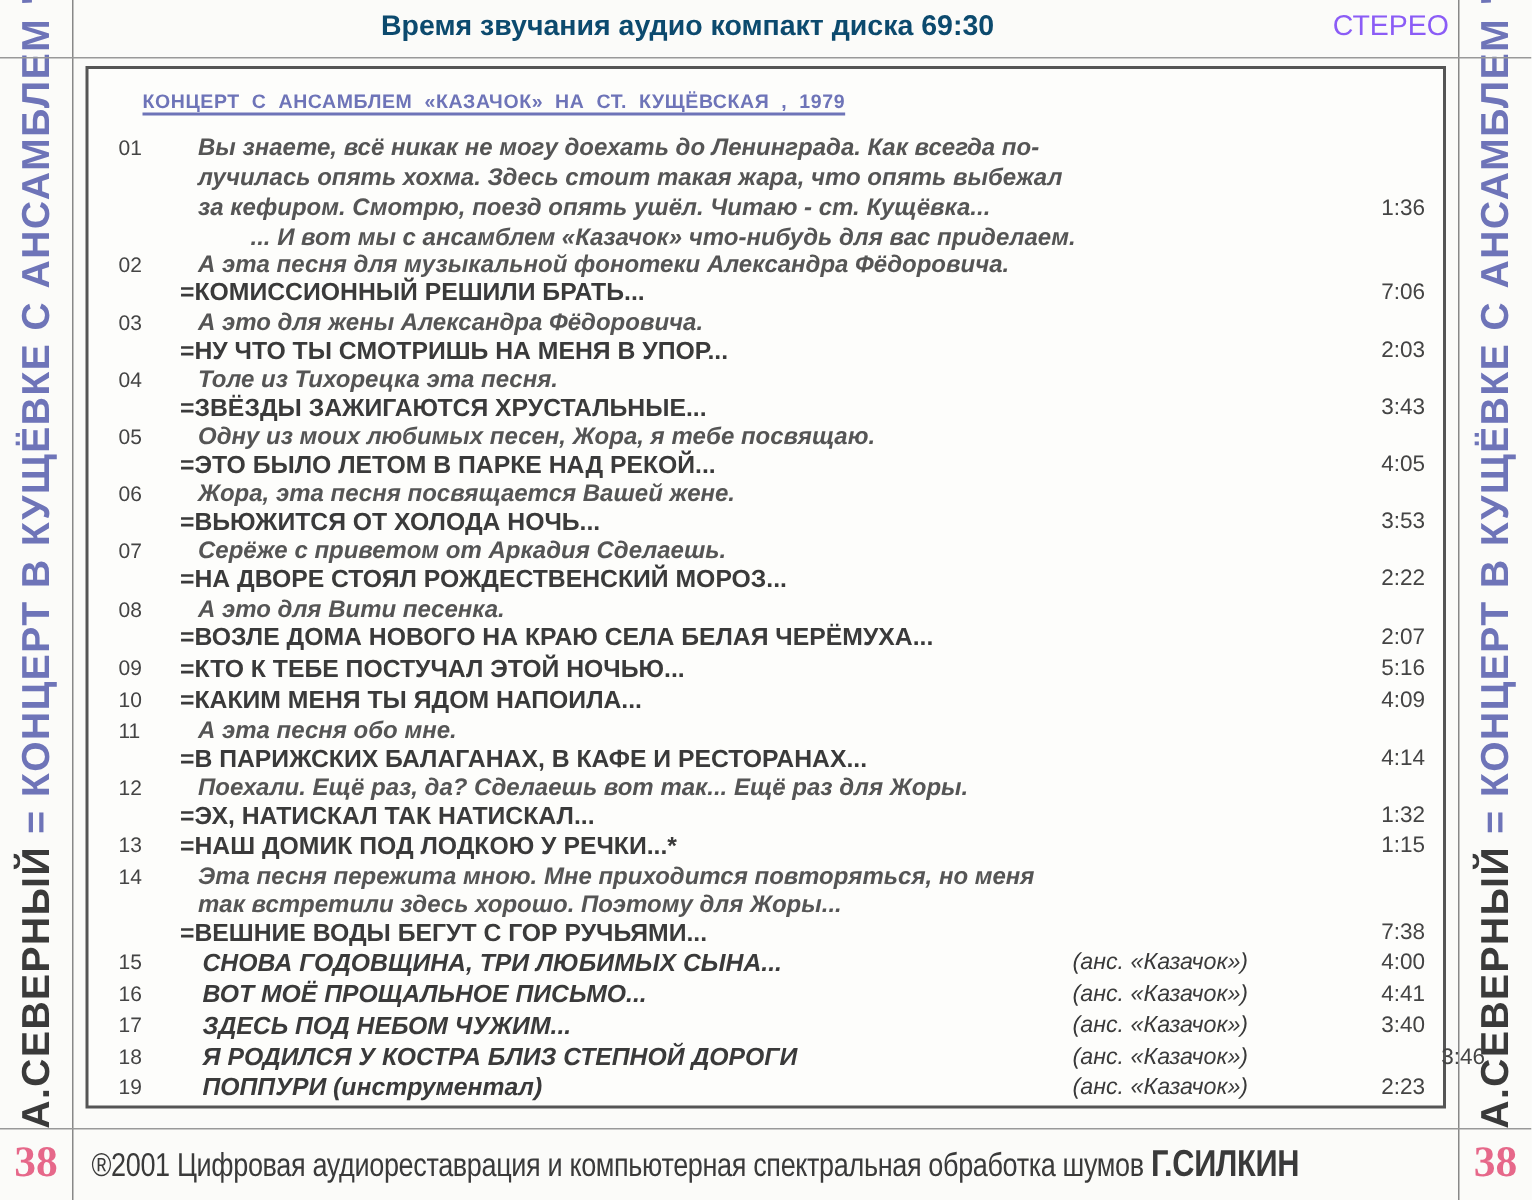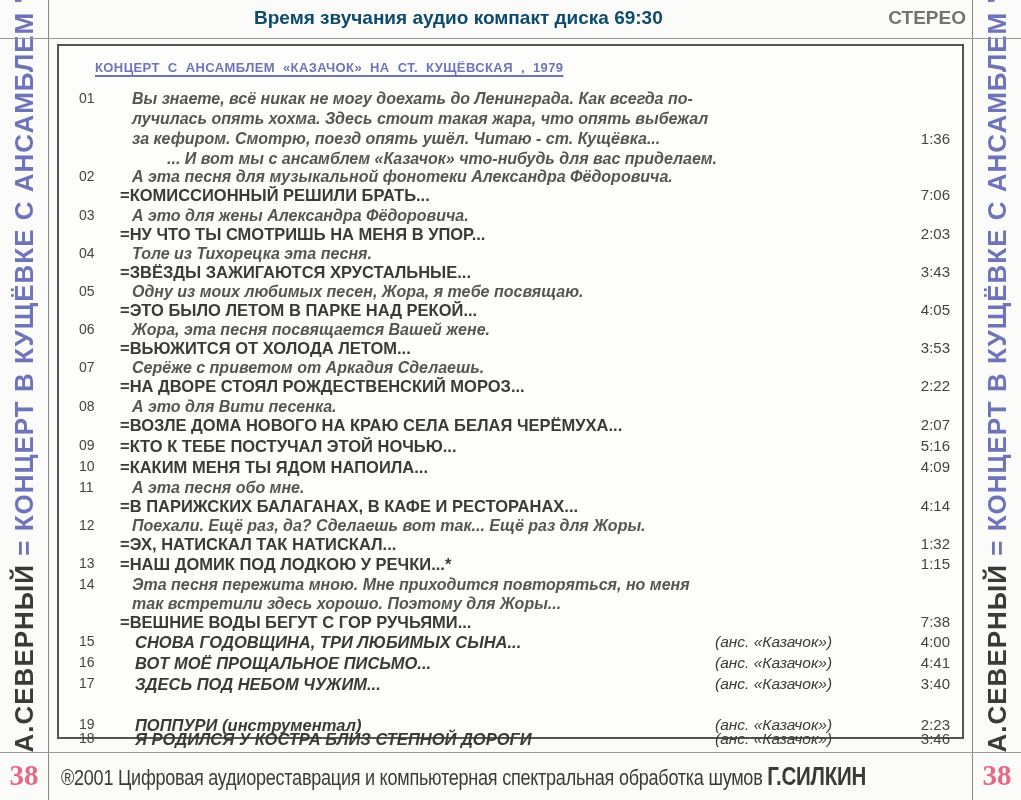--- a/index.html
+++ b/index.html
@@ -32,21 +32,21 @@
   .vline { position:absolute; top:0; width:1px; height:800px; background:#888; }
   .hline { position:absolute; left:0; width:1021px; height:1px; background:#999; }
 
   .header-bar {
     position:absolute; left:49px; top:0; width:923px; height:38px;
   }
   .duration-text {
     position:absolute; left:205px; top:7px; font-size:19px; font-weight:bold; color:#0c4a6e;
   }
   .stereo-text {
-    position:absolute; right:6px; top:7px; font-size:19px; font-weight:bold; color:#737373;
+    position:absolute; right:6px; top:7px; font-size:19px; font-weight:normal; color:#8b5cf6;
   }
 
   .tracklist-box {
     position:absolute; left:57px; top:44px; width:907px; height:695px;
     border:2px solid #555; box-sizing:border-box; background:#fdfdfb;
   }
   .concert-title {
     position:absolute; left:36px; top:14px; font-size:13px; font-weight:bold;
     color:#6e74b8; text-decoration:underline; text-decoration-thickness:2px;
     text-underline-offset:3px; letter-spacing:0.4px; word-spacing:4px; white-space:nowrap;
@@ -156,21 +156,21 @@
   <div class="row" style="top:255px;">
     <span class="song">=ЭТО БЫЛО ЛЕТОМ В ПАРКЕ НАД РЕКОЙ...</span>
     <span class="time">4:05</span>
   </div>
 
   <div class="row" style="top:275px;">
     <span class="num">06</span>
     <span class="comment">Жора, эта песня посвящается Вашей жене.</span>
   </div>
   <div class="row" style="top:293px;">
-    <span class="song">=ВЬЮЖИТСЯ ОТ ХОЛОДА ЛЕТОМ...</span>
+    <span class="song">=ВЬЮЖИТСЯ ОТ ХОЛОДА НОЧЬ...</span>
     <span class="time">3:53</span>
   </div>
 
   <div class="row" style="top:313px;">
     <span class="num">07</span>
     <span class="comment">Серёже с приветом от Аркадия Сделаешь.</span>
   </div>
   <div class="row" style="top:331px;">
     <span class="song">=НА ДВОРЕ СТОЯЛ РОЖДЕСТВЕНСКИЙ МОРОЗ...</span>
     <span class="time">2:22</span>
@@ -244,21 +244,21 @@
     <span class="song-it">ВОТ МОЁ ПРОЩАЛЬНОЕ ПИСЬМО...</span>
     <span class="ens">(анс. «Казачок»)</span>
     <span class="time">4:41</span>
   </div>
   <div class="row" style="top:629px;">
     <span class="num">17</span>
     <span class="song-it">ЗДЕСЬ ПОД НЕБОМ ЧУЖИМ...</span>
     <span class="ens">(анс. «Казачок»)</span>
     <span class="time">3:40</span>
   </div>
-  <div class="row" style="top:684px;">
+  <div class="row" style="top:650px;padding-left:40px;">
     <span class="num">18</span>
     <span class="song-it">Я РОДИЛСЯ У КОСТРА БЛИЗ СТЕПНОЙ ДОРОГИ</span>
     <span class="ens">(анс. «Казачок»)</span>
     <span class="time">3:46</span>
   </div>
   <div class="row" style="top:670px;">
     <span class="num">19</span>
     <span class="song-it">ПОППУРИ (инструментал)</span>
     <span class="ens">(анс. «Казачок»)</span>
     <span class="time">2:23</span>

